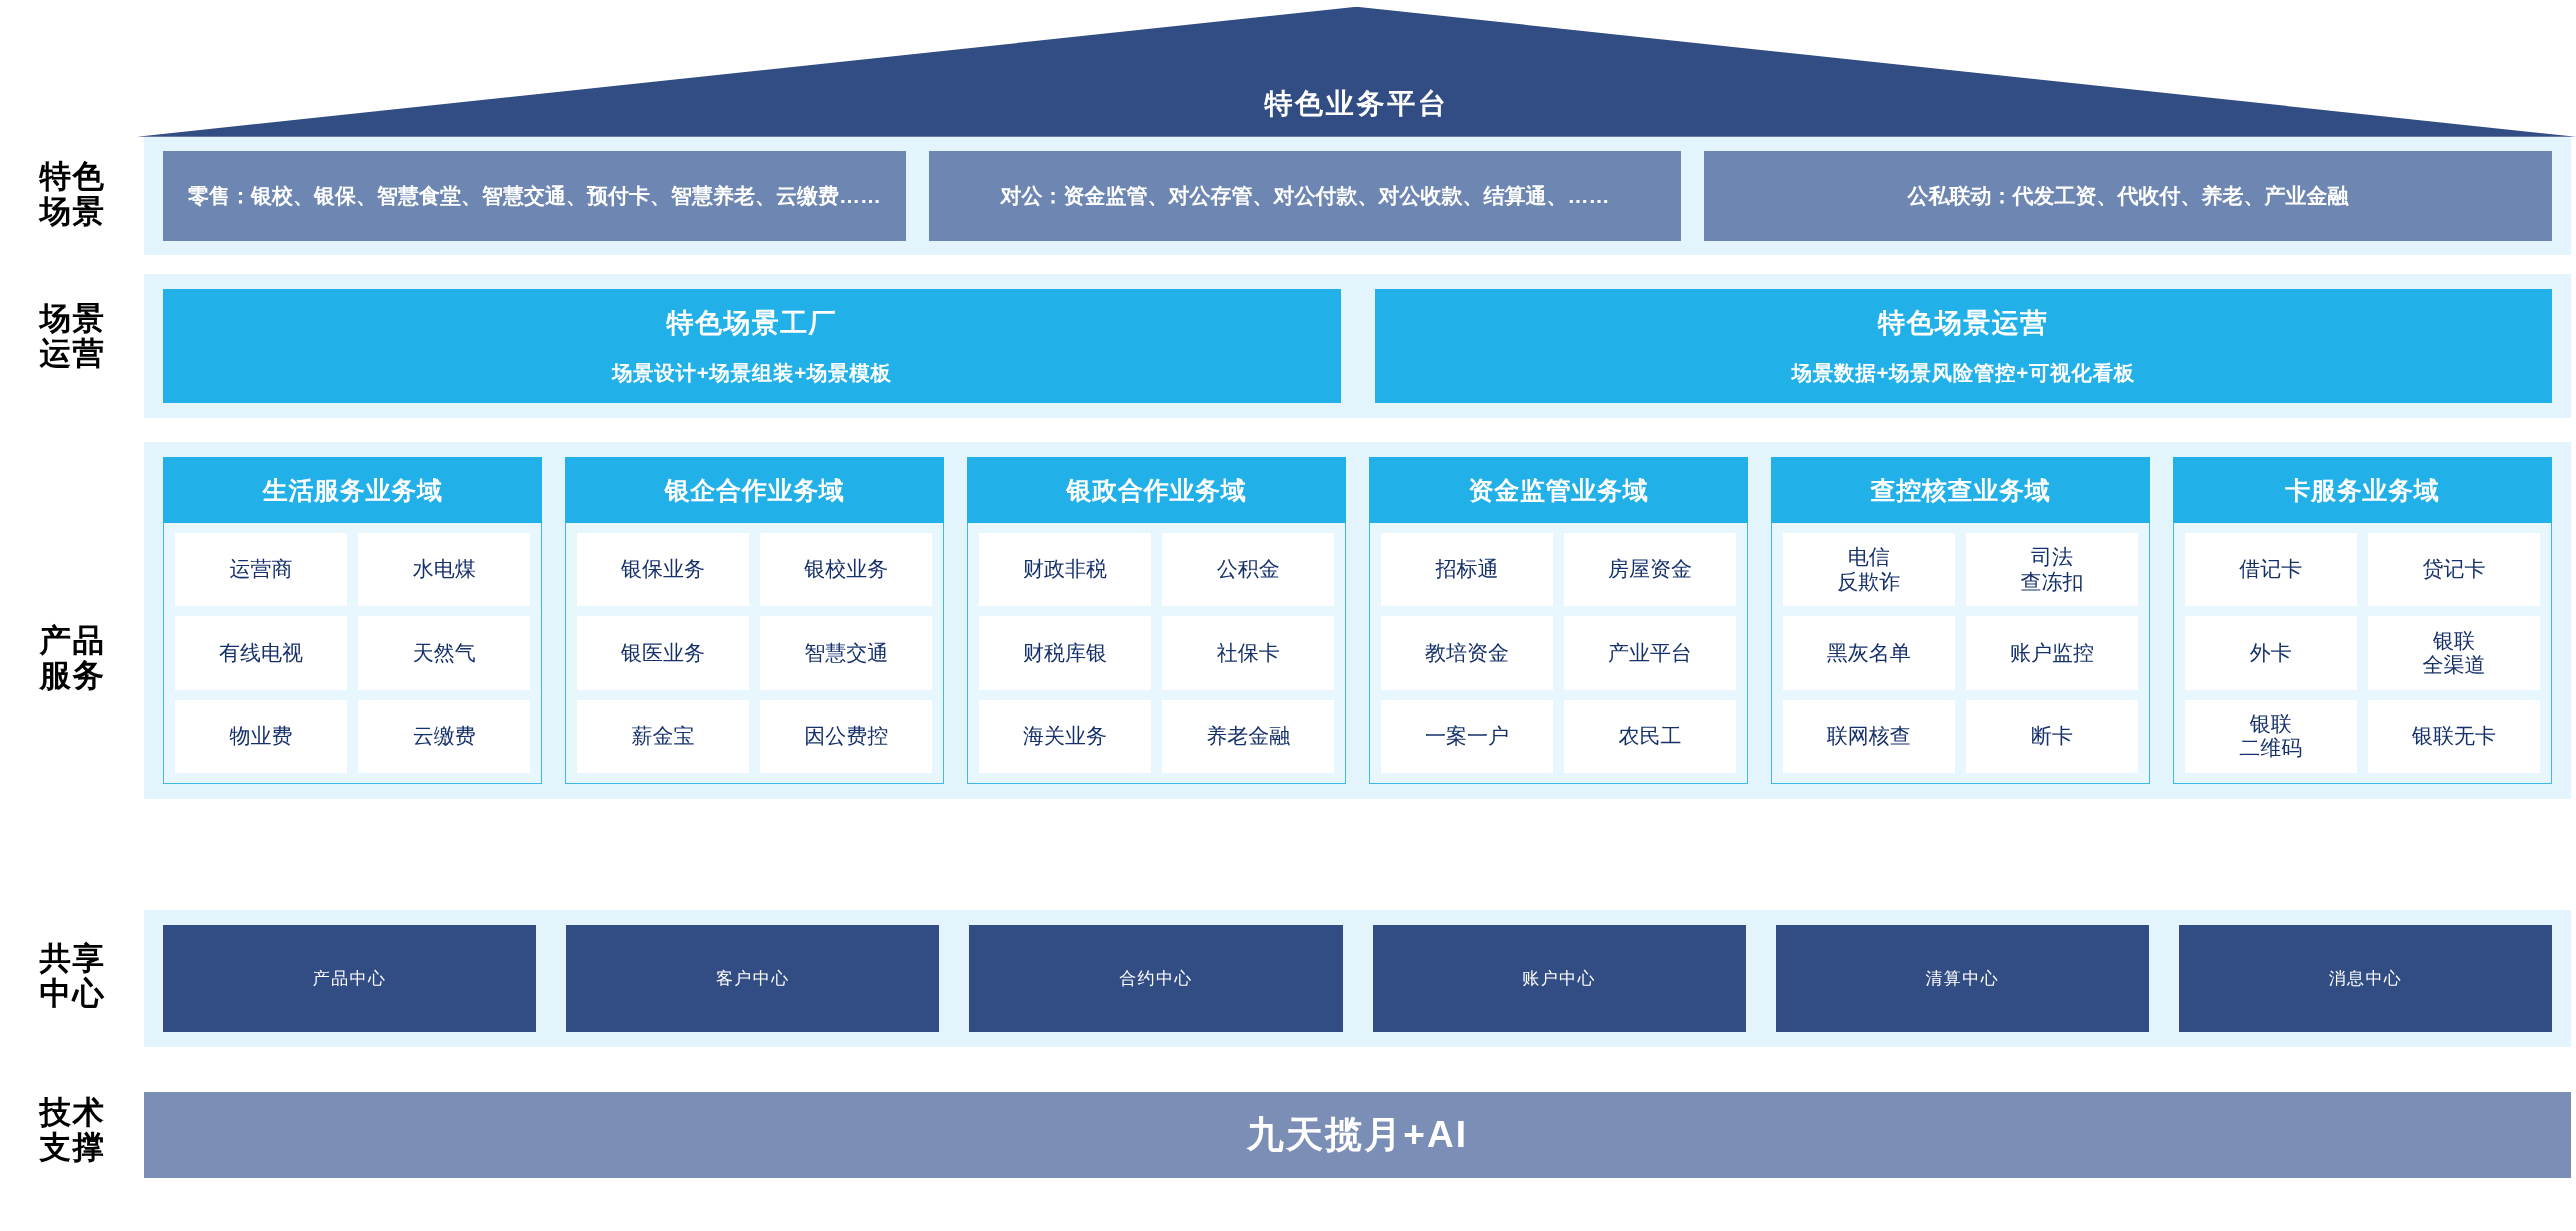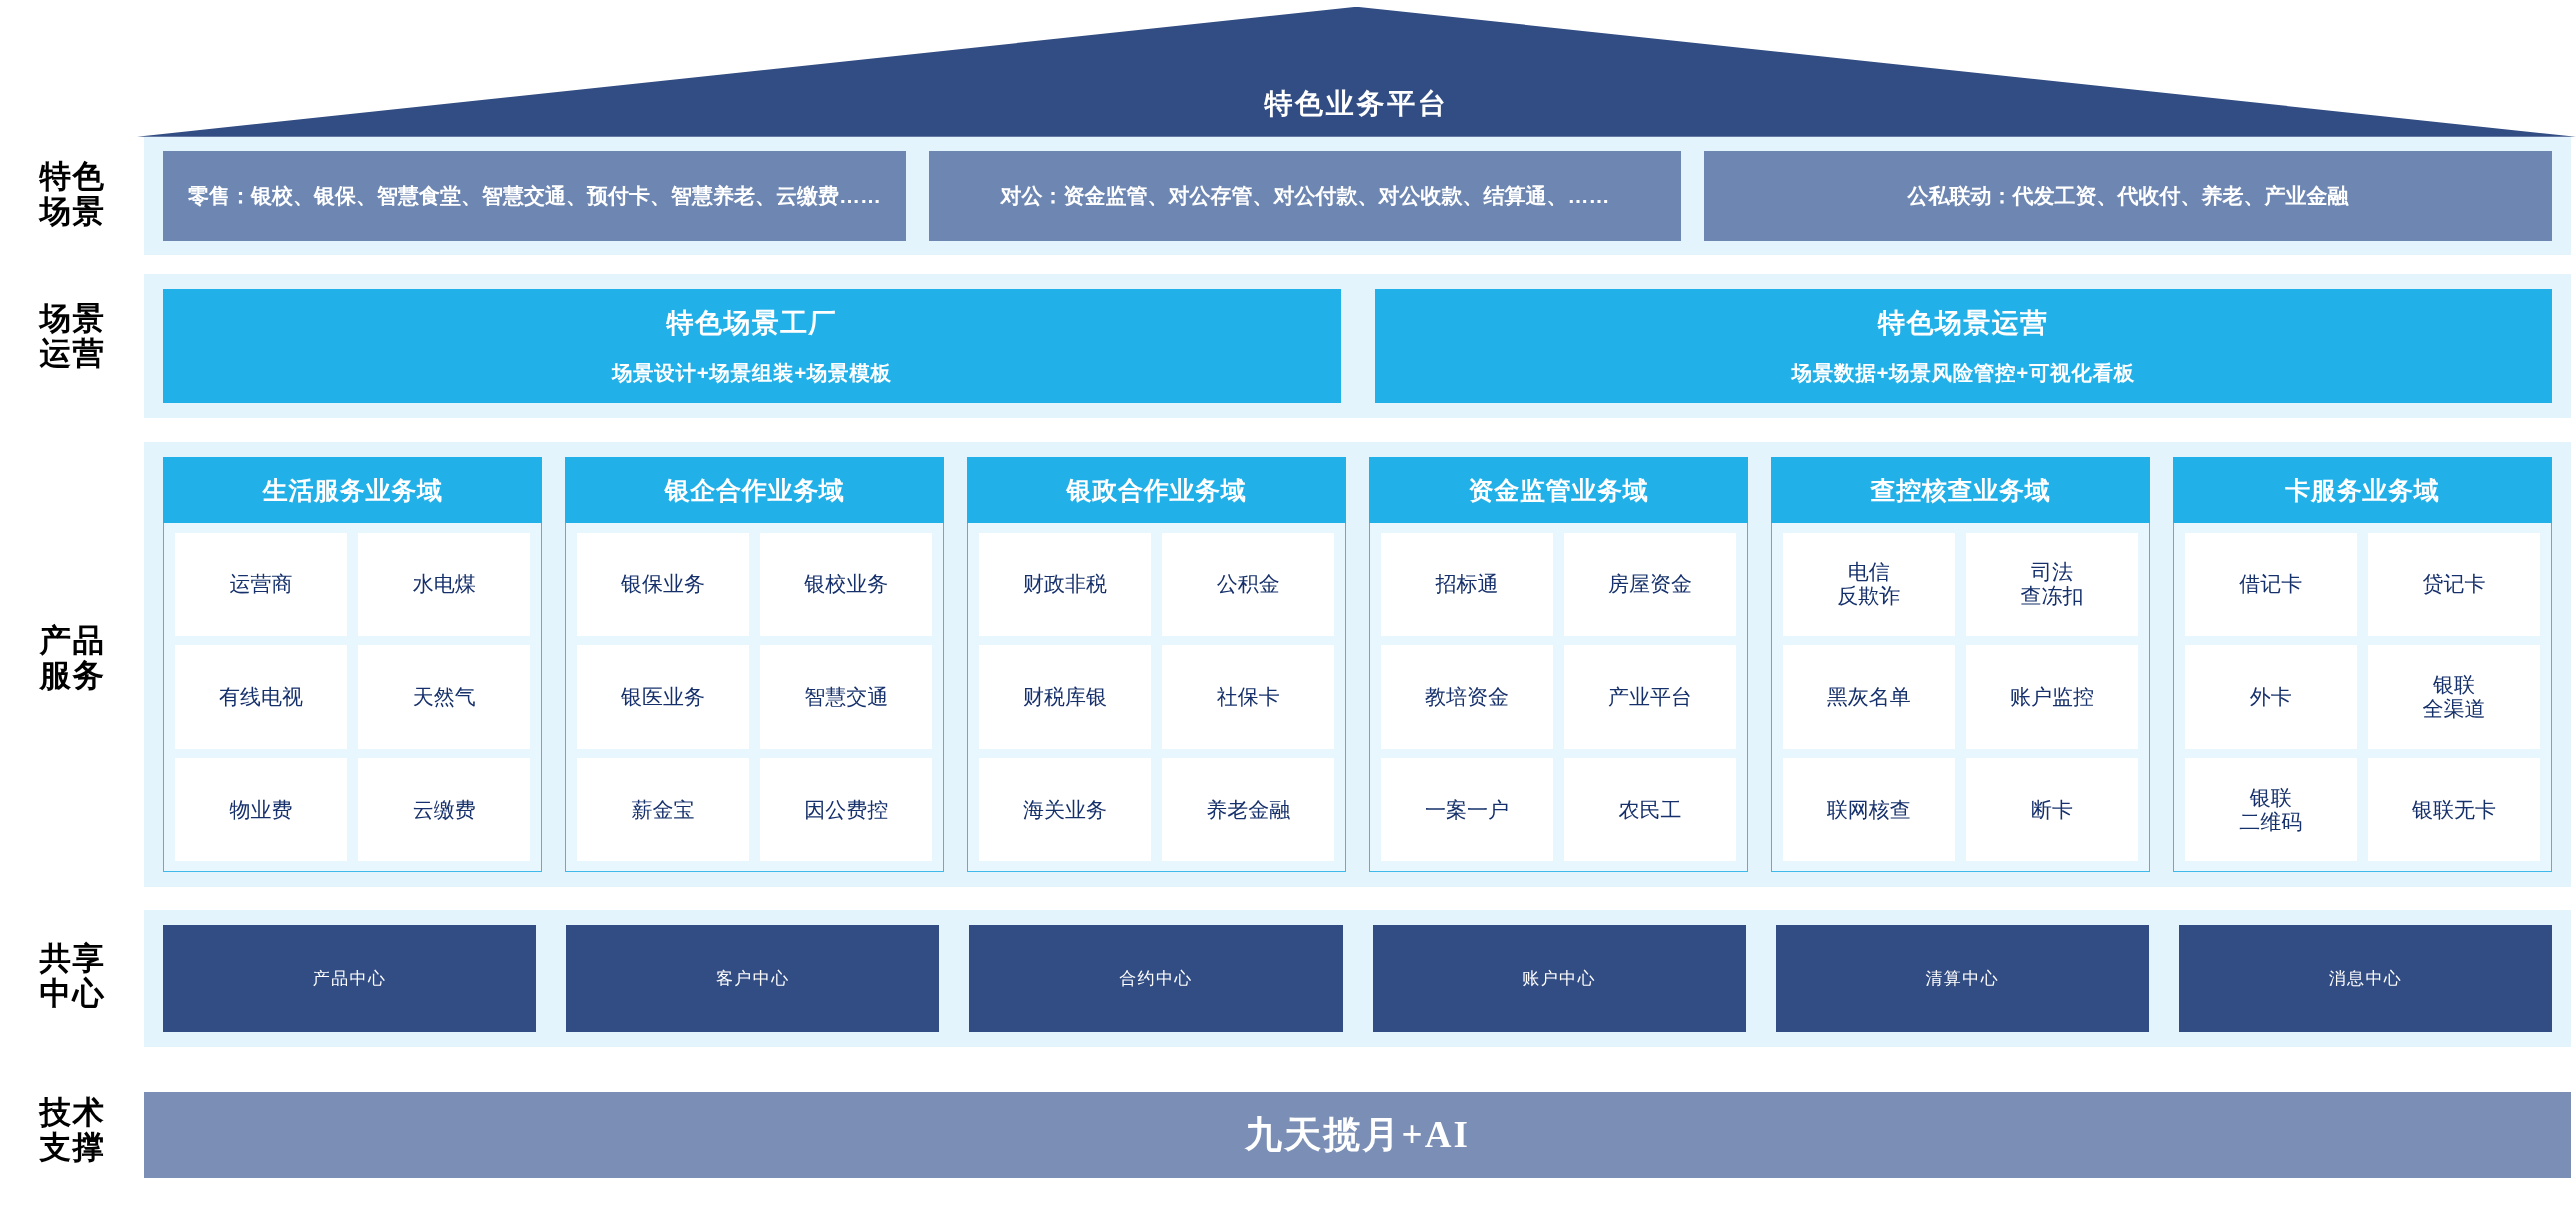--- a/index.html
+++ b/index.html
@@ -99,21 +99,21 @@
     flex-direction: column;
     align-items: center;
     justify-content: center;
     gap: 18px;
     text-align: center;
   }
   .ops-title { font-size: 27px; font-weight: bold; letter-spacing: 1.4px; }
   .ops-sub   { font-size: 20.5px; font-weight: bold; letter-spacing: 0.7px; }
 
   
-  #band-prod { top: 442px; height: 445px; }
+  #band-prod { top: 442px; height: 357px; }
   .prod-row {
     position: absolute;
     left: 19px; right: 19px; top: 15px; bottom: 15px;
     display: flex;
     gap: 22.6px;
   }
   .domain-col {
     flex: 1 1 0;
     display: flex;
     flex-direction: column;
@@ -186,21 +186,20 @@
     background: #7b8eb5;
     display: flex;
     align-items: center;
     justify-content: center;
   }
   .tech-text {
     color: #ffffff;
     font-size: 37px;
     font-weight: bold;
     letter-spacing: 2.1px;
-    font-family: Liberation Serif, serif;
   }
 </style>
 </head>
 <body>
 
 <div id="page">
 
   <div class="banner-wrap">
     <div class="banner-shape"></div>
     <div class="banner-title">特色业务平台</div>

